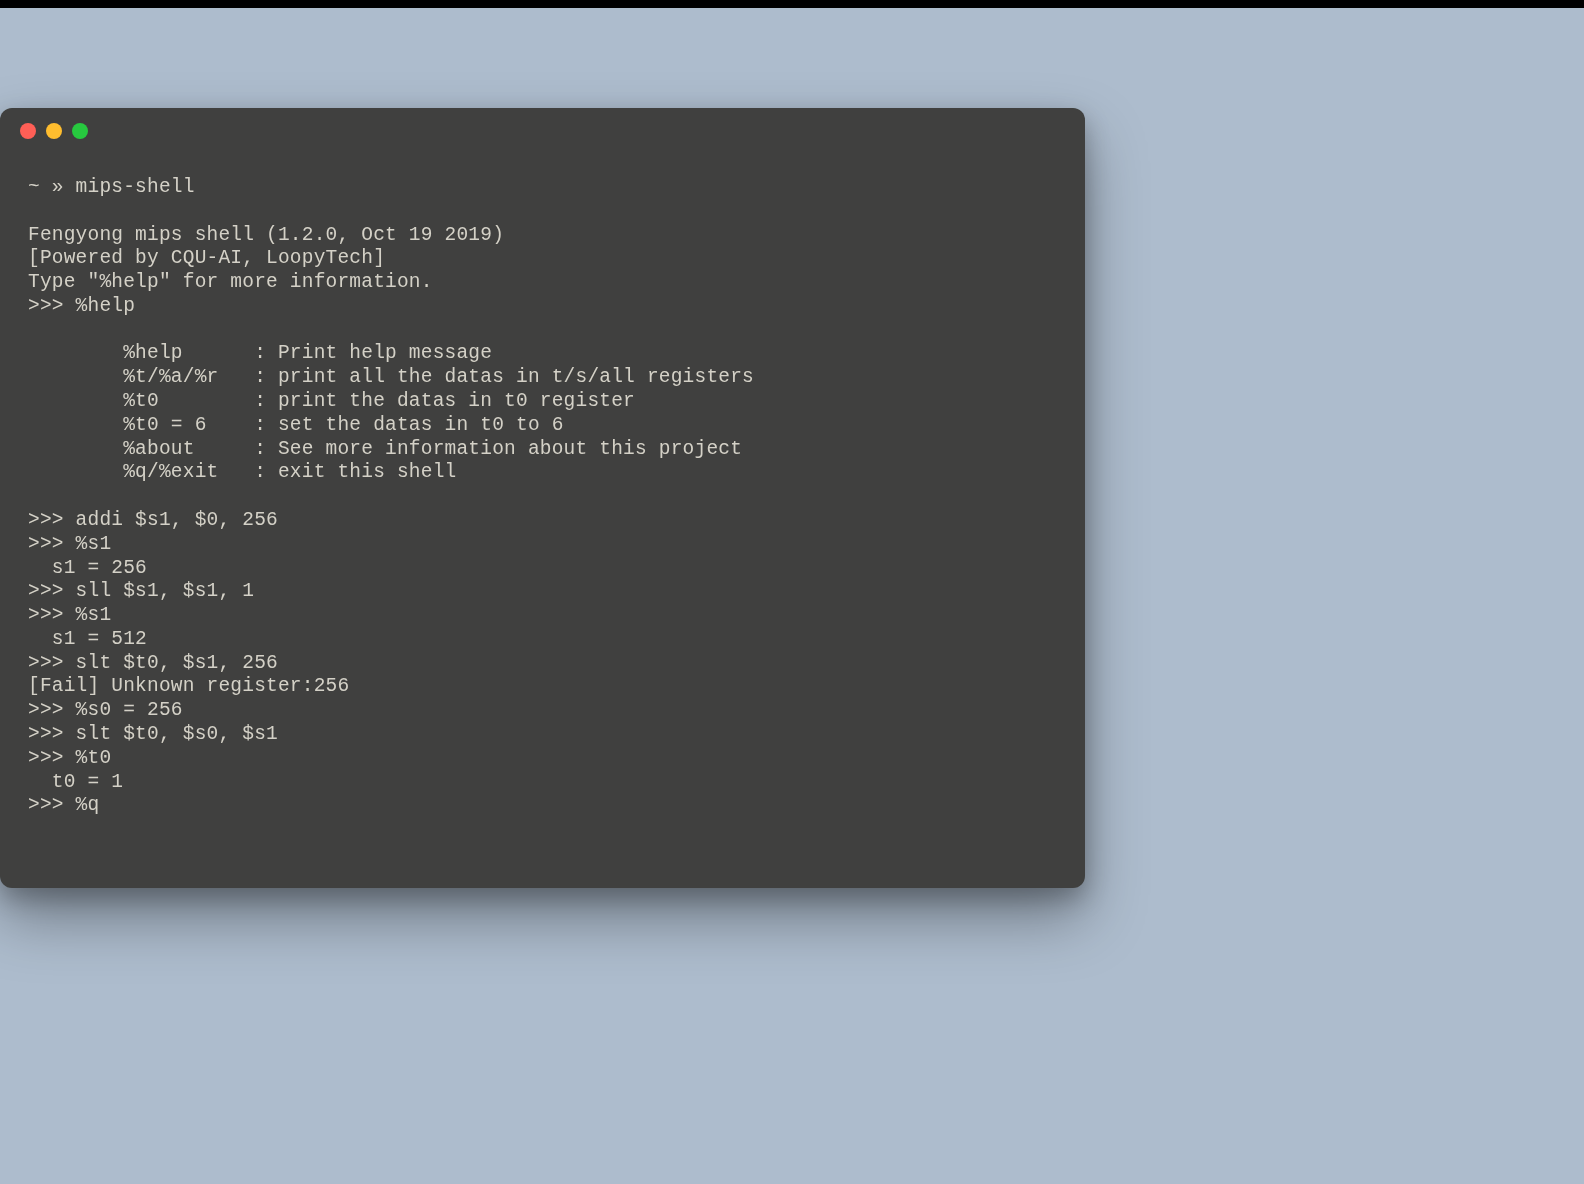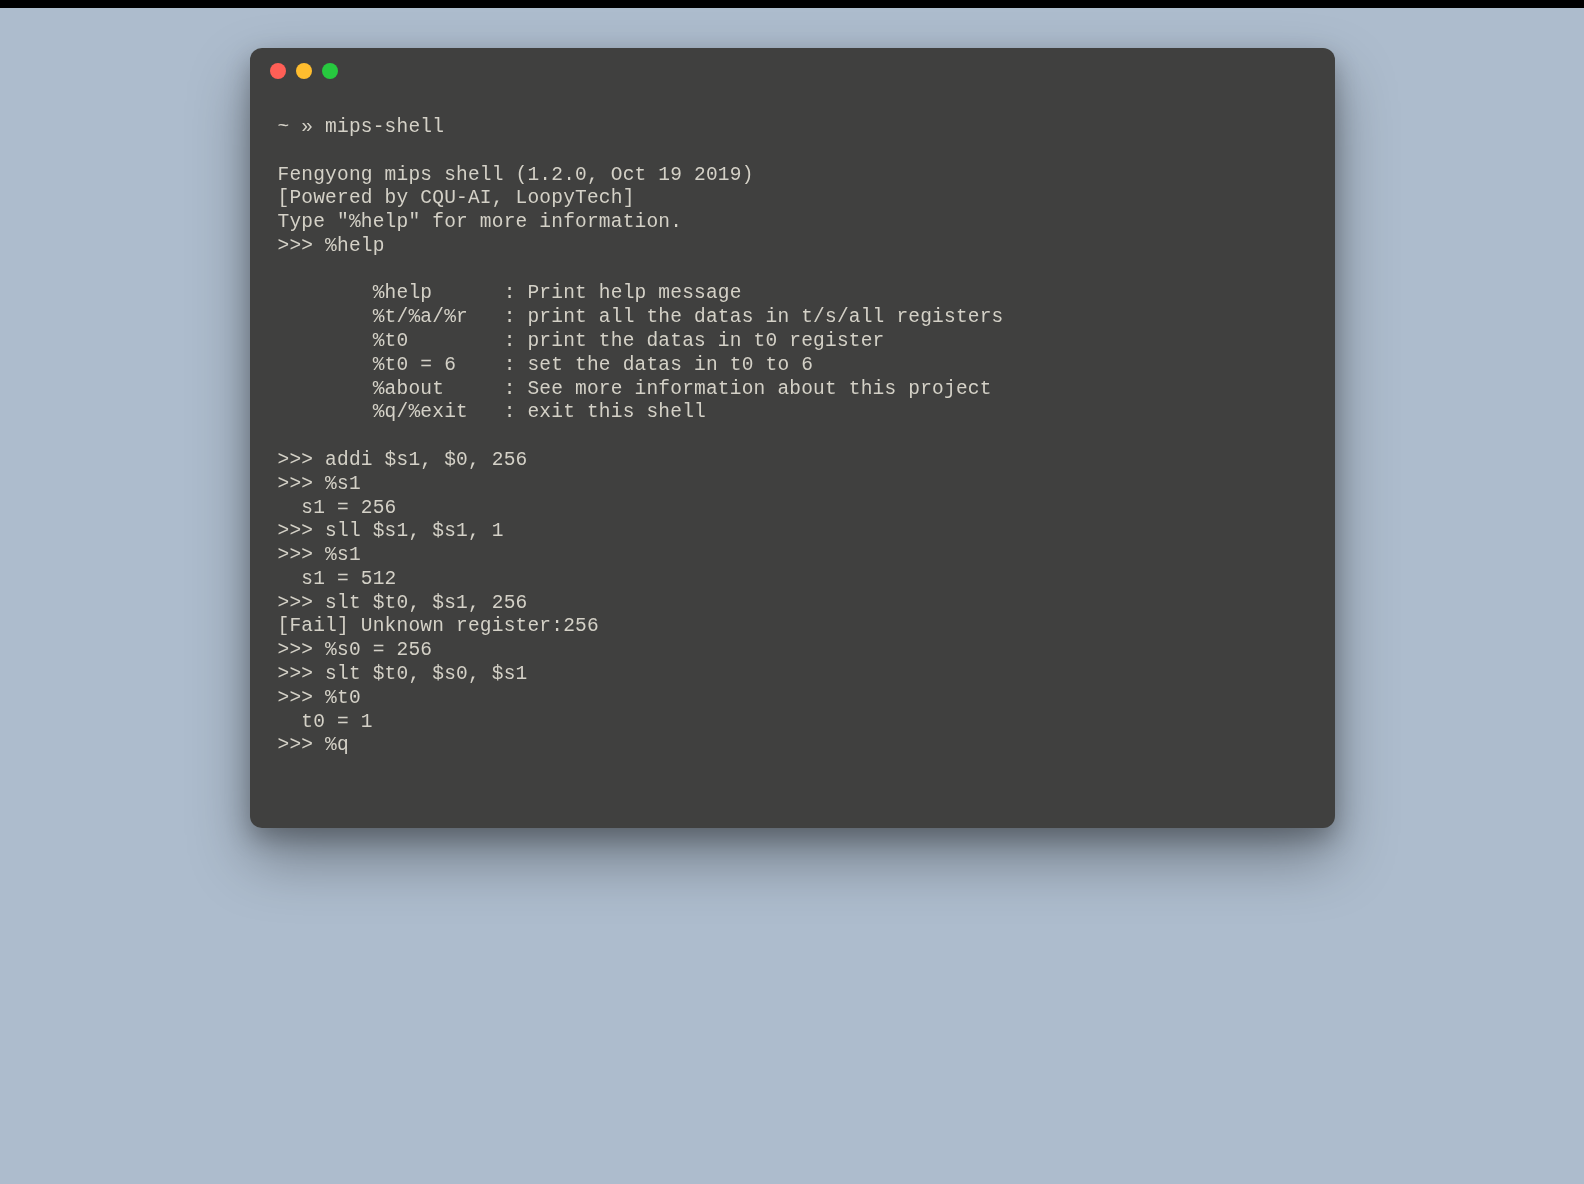--- a/index.html
+++ b/index.html
@@ -14,23 +14,23 @@
       height: 1184px;
       padding-top: 8px;
       font-family: 'Menlo', 'Monaco', 'Consolas', 'Courier New', monospace;
       display: flex;
       justify-content: center;
       align-items: flex-start;
     }
 
     .page-wrapper {
       width: 100%;
-      padding-top: 40px;
+      padding-top: 100px;
       display: flex;
-      justify-content: center;
+      justify-content: flex-start;
     }
 
     .top-bar {
       position: absolute;
       top: 0;
       left: 0;
       width: 100%;
       height: 8px;
       background: #000;
     }

